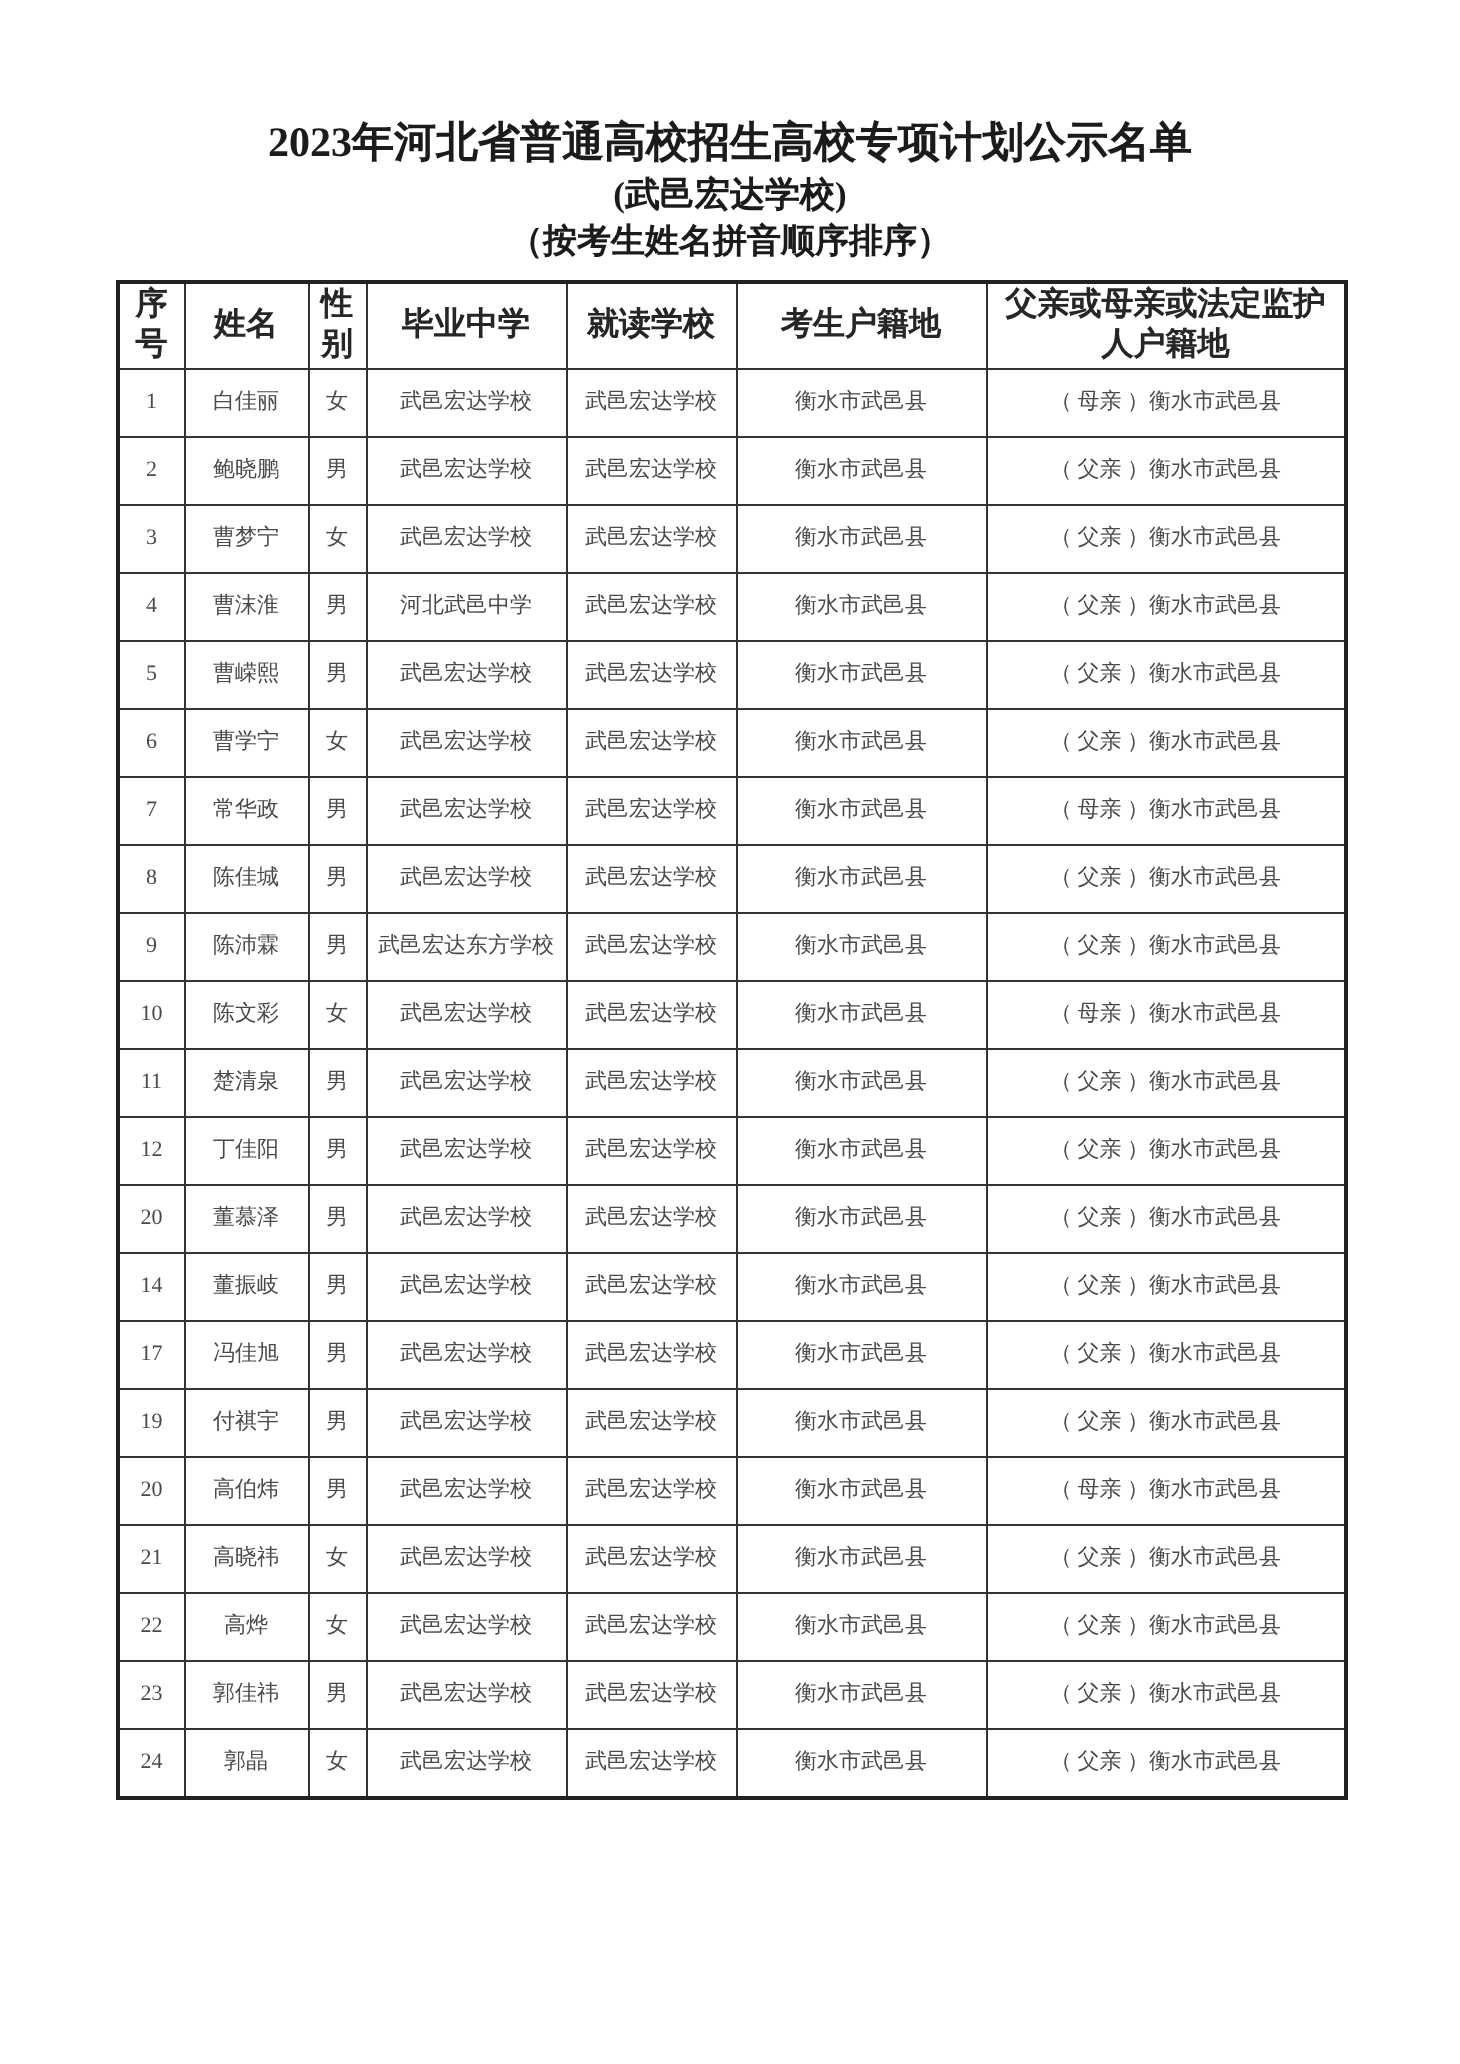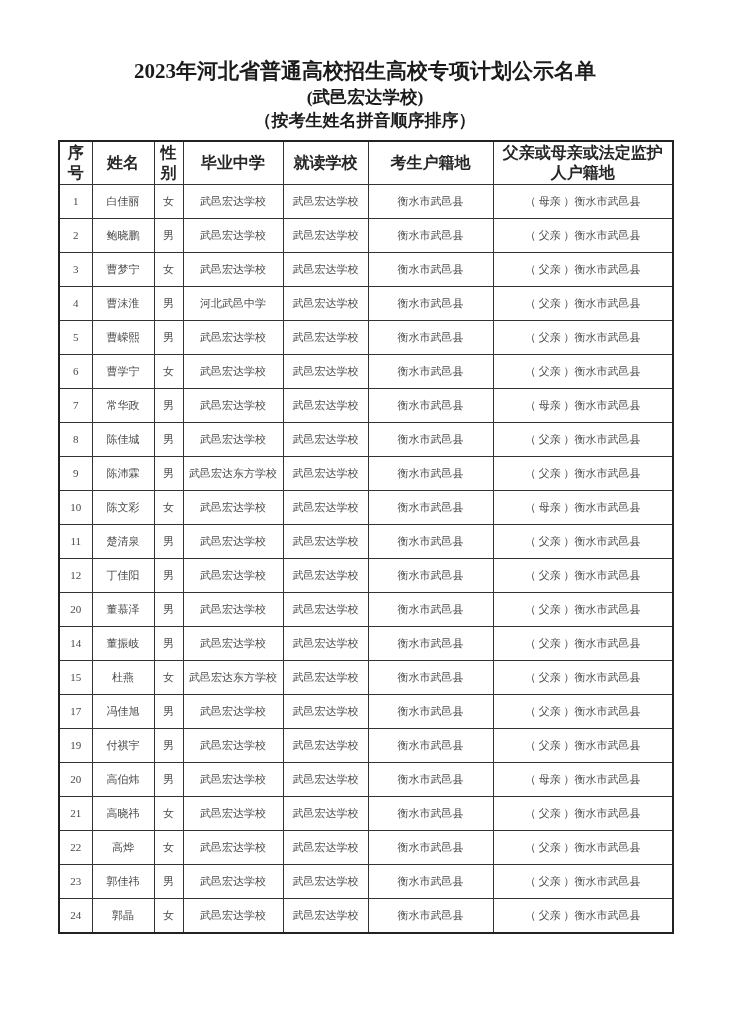--- a/index.html
+++ b/index.html
@@ -218,29 +218,20 @@
         <tr>
           <td>14</td>
           <td>董振岐</td>
           <td>男</td>
           <td>武邑宏达学校</td>
           <td>武邑宏达学校</td>
           <td>衡水市武邑县</td>
           <td>（ 父亲 ）衡水市武邑县</td>
         </tr>
         <tr>
-          <td>15</td>
-          <td>杜燕</td>
-          <td>女</td>
-          <td>武邑宏达东方学校</td>
-          <td>武邑宏达学校</td>
-          <td>衡水市武邑县</td>
-          <td>（ 父亲 ）衡水市武邑县</td>
-        </tr>
-        <tr>
           <td>17</td>
           <td>冯佳旭</td>
           <td>男</td>
           <td>武邑宏达学校</td>
           <td>武邑宏达学校</td>
           <td>衡水市武邑县</td>
           <td>（ 父亲 ）衡水市武邑县</td>
         </tr>
         <tr>
           <td>19</td>

